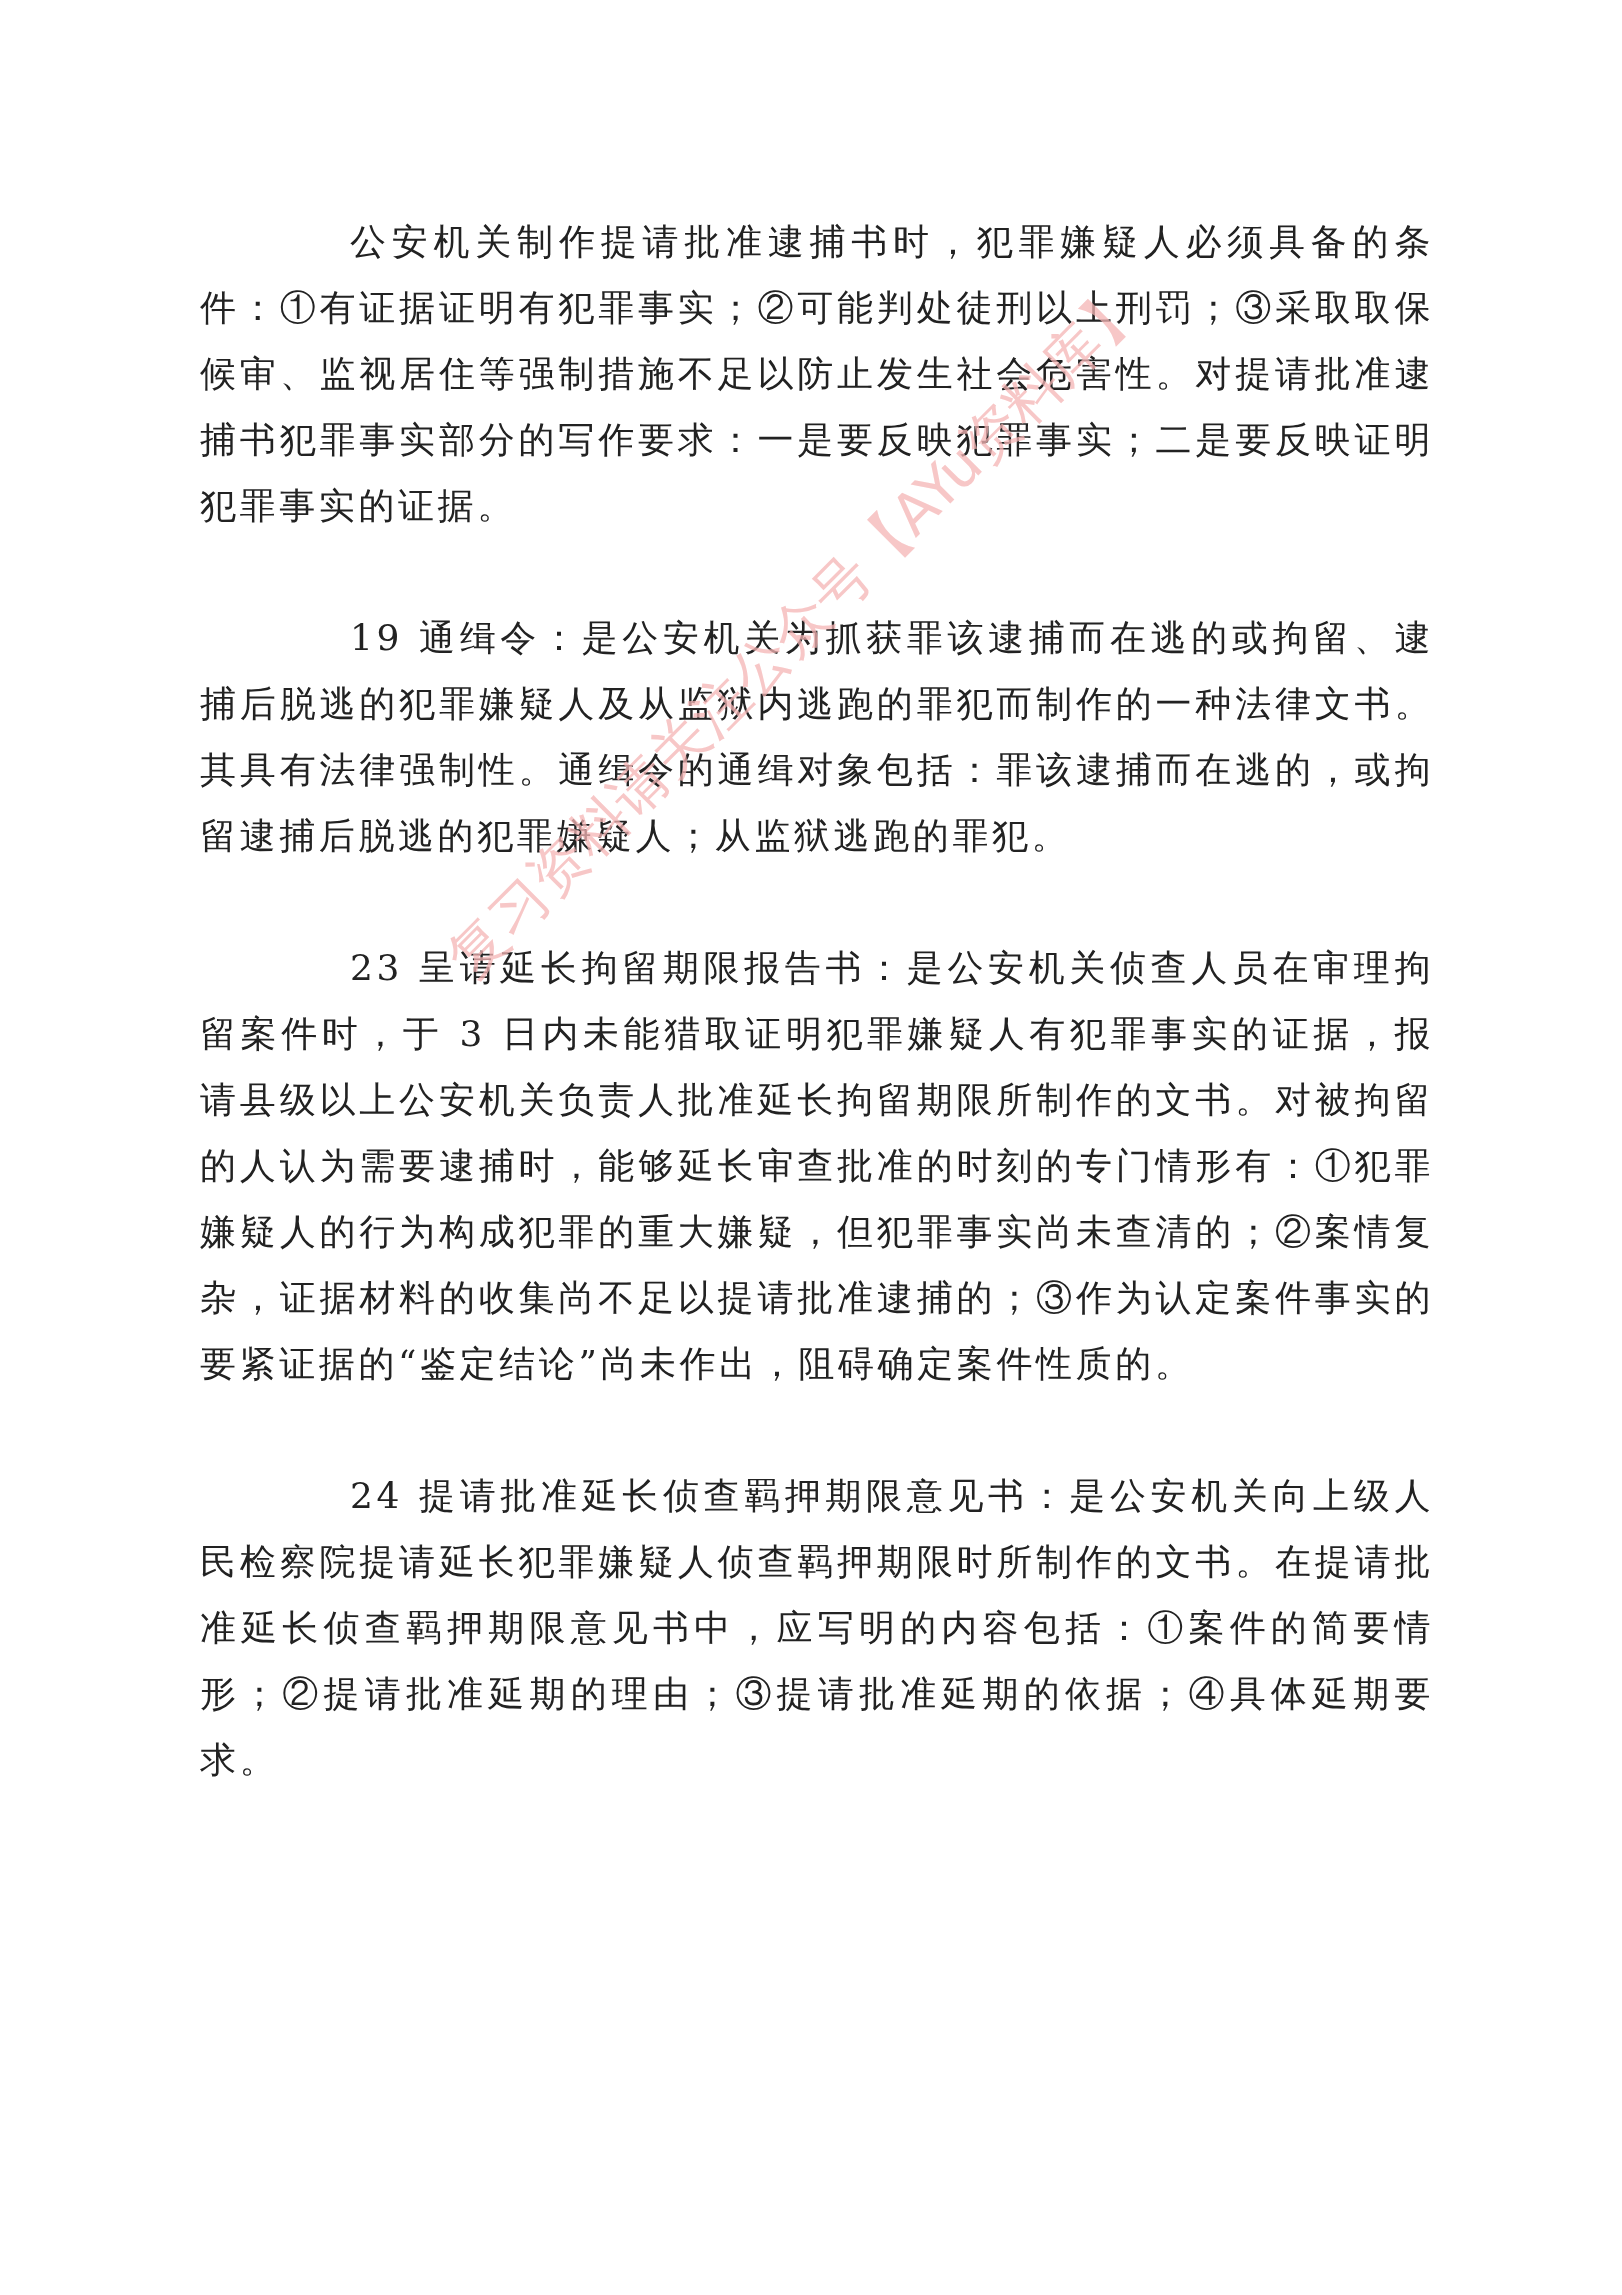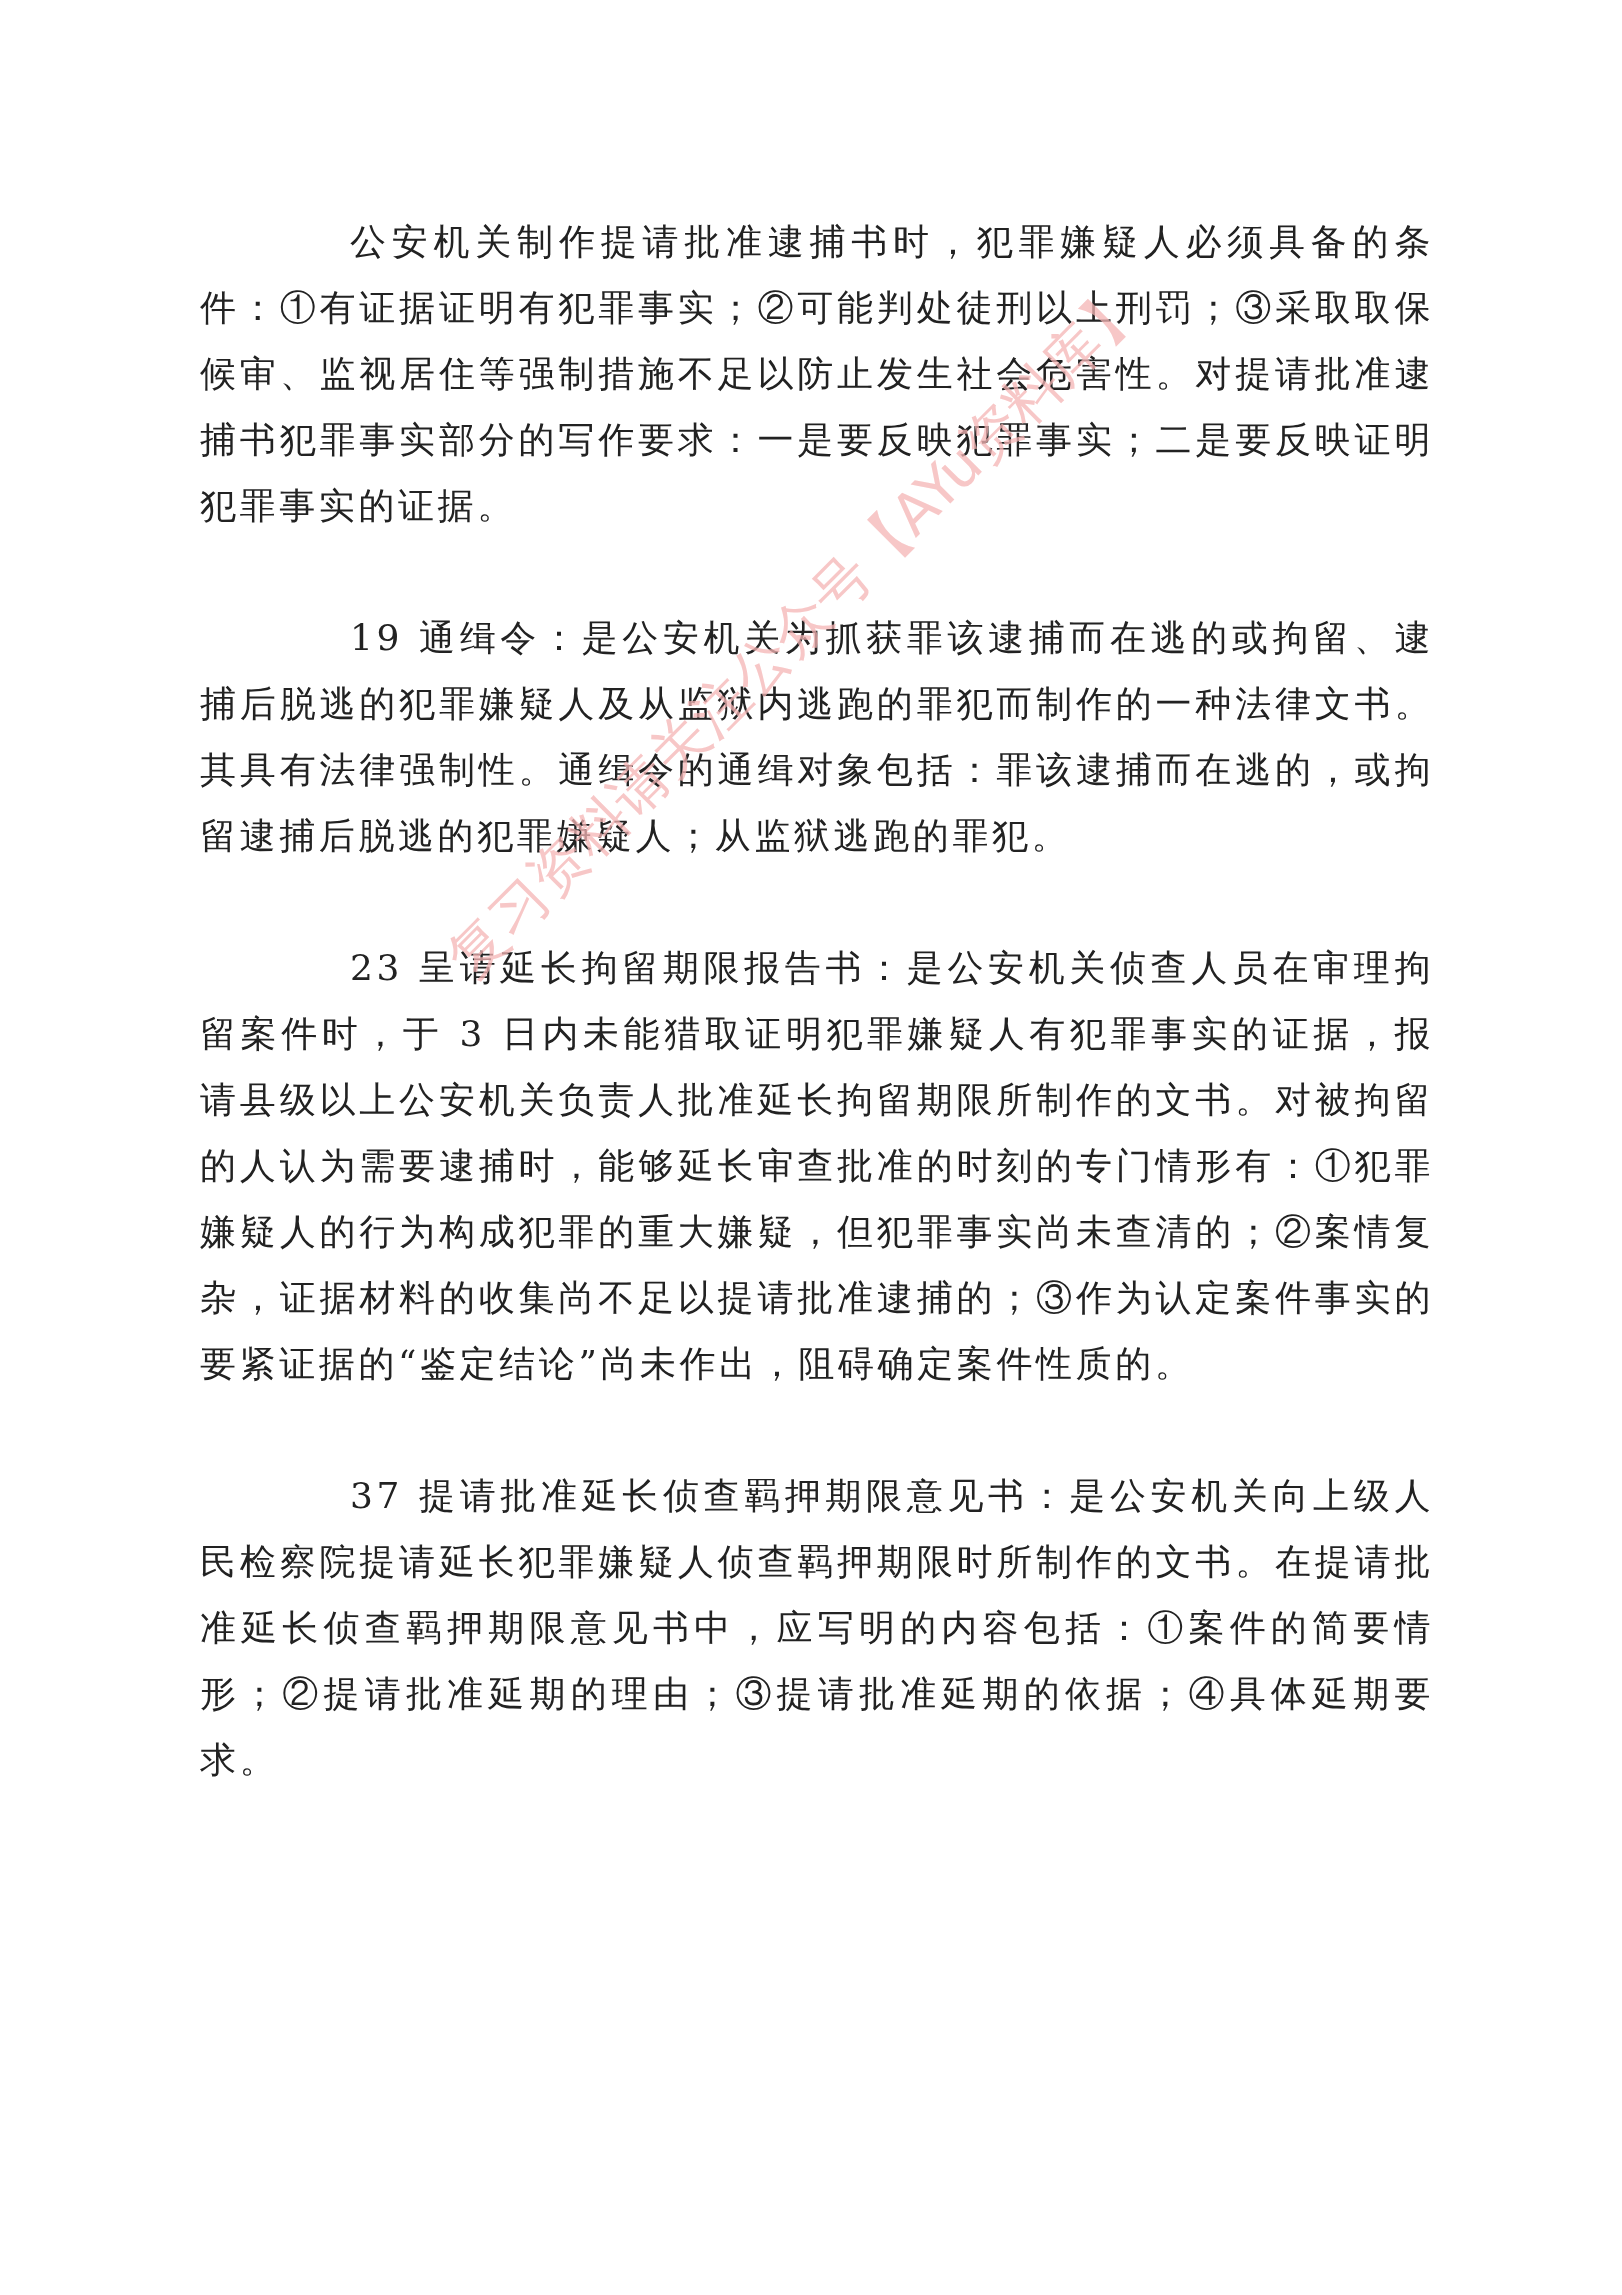--- a/index.html
+++ b/index.html
@@ -27,17 +27,17 @@
   }
 </style>
 </head>
 <body>
 
 <div class="page">
   <div class="content">
     <p class="para p1">公安机关制作提请批准逮捕书时，犯罪嫌疑人必须具备的条件：①有证据证明有犯罪事实；②可能判处徒刑以上刑罚；③采取取保候审、监视居住等强制措施不足以防止发生社会危害性。对提请批准逮捕书犯罪事实部分的写作要求：一是要反映犯罪事实；二是要反映证明犯罪事实的证据。</p>
     <p class="para p2">19 通缉令：是公安机关为抓获罪该逮捕而在逃的或拘留、逮捕后脱逃的犯罪嫌疑人及从监狱内逃跑的罪犯而制作的一种法律文书。其具有法律强制性。通缉令的通缉对象包括：罪该逮捕而在逃的，或拘留逮捕后脱逃的犯罪嫌疑人；从监狱逃跑的罪犯。</p>
     <p class="para p4">23 呈请延长拘留期限报告书：是公安机关侦查人员在审理拘留案件时，于 3 日内未能猎取证明犯罪嫌疑人有犯罪事实的证据，报请县级以上公安机关负责人批准延长拘留期限所制作的文书。对被拘留的人认为需要逮捕时，能够延长审查批准的时刻的专门情形有：①犯罪嫌疑人的行为构成犯罪的重大嫌疑，但犯罪事实尚未查清的；②案情复杂，证据材料的收集尚不足以提请批准逮捕的；③作为认定案件事实的要紧证据的“鉴定结论”尚未作出，阻碍确定案件性质的。</p>
-    <p class="para p5">37 提请批准延长侦查羁押期限意见书：是公安机关向上级人民检察院提请延长犯罪嫌疑人侦查羁押期限时所制作的文书。在提请批准延长侦查羁押期限意见书中，应写明的内容包括：①案件的简要情形；②提请批准延期的理由；③提请批准延期的依据；④具体延期要求。</p>
+    <p class="para p5">24 提请批准延长侦查羁押期限意见书：是公安机关向上级人民检察院提请延长犯罪嫌疑人侦查羁押期限时所制作的文书。在提请批准延长侦查羁押期限意见书中，应写明的内容包括：①案件的简要情形；②提请批准延期的理由；③提请批准延期的依据；④具体延期要求。</p>
   </div>
   <div class="watermark">复习资料请关注公众号【AYu资料库】</div>
 </div>
 
 
 </body></html>

